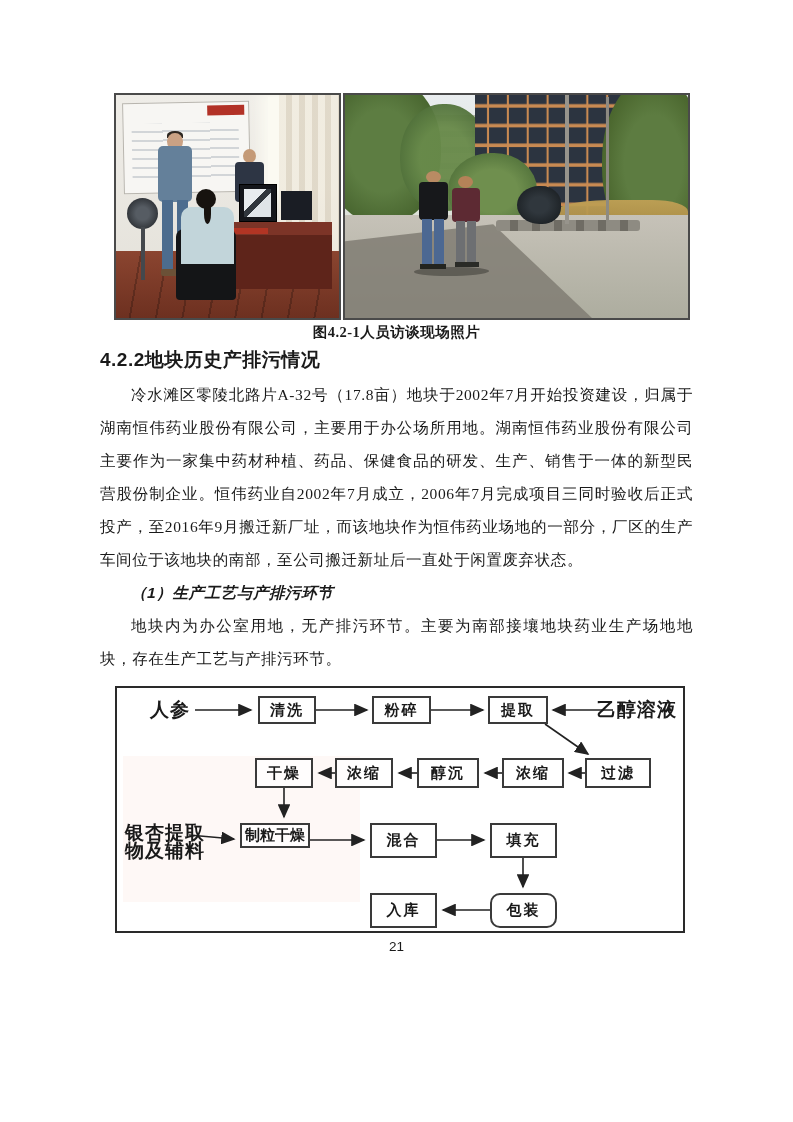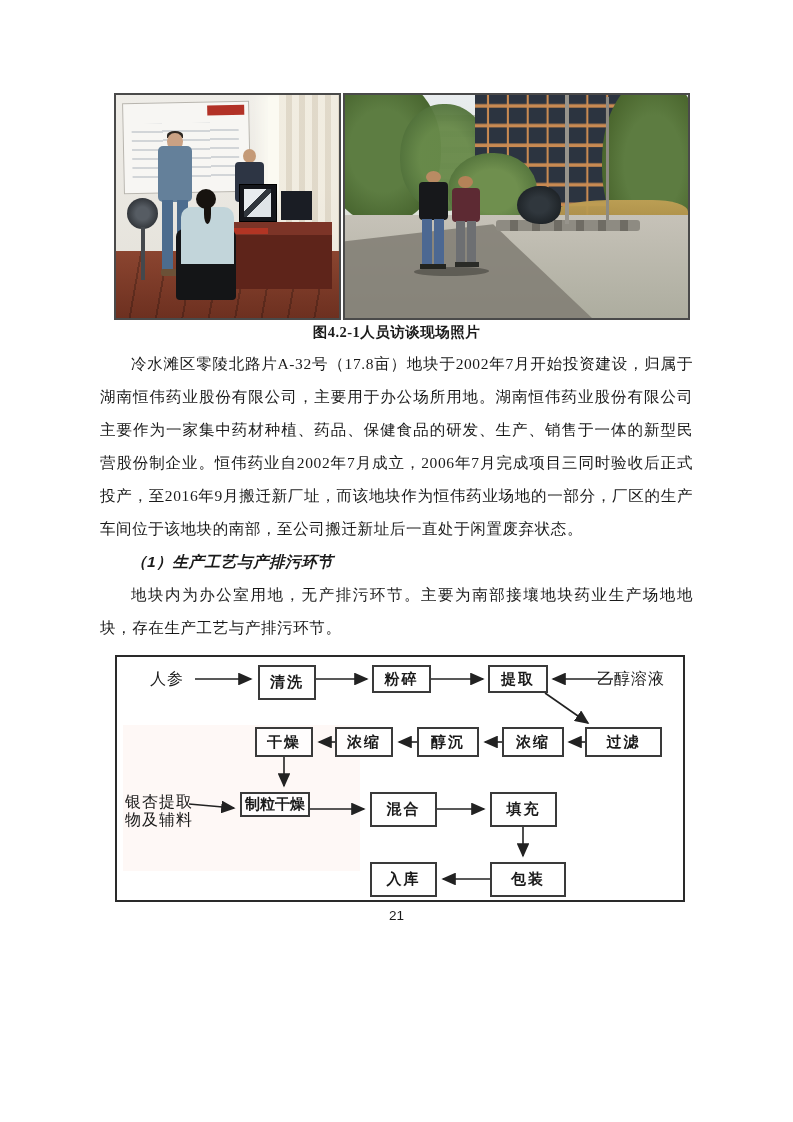--- a/index.html
+++ b/index.html
@@ -106,21 +106,21 @@
   .subheading { font-size:15.5px; line-height:33px; font-weight:bold; text-indent:2em; letter-spacing:.6px;
     font-family:"Liberation Sans","DejaVu Sans",sans-serif;font-style:italic; }
 
   
   .fc { position:relative; margin:11px 0 0 15px; width:570px; height:247px; border:2px solid #2a2a2a; background:#fff; }
   .fc-tint { position:absolute; left:1%; top:28%; width:42%; height:60%; background:#fdf1ee; opacity:.5; }
   .fc svg { position:absolute; inset:0; }
   .fc-box { position:absolute; border:2px solid #3a3a3a; background:rgba(255,255,255,.75);
     display:flex; align-items:center; justify-content:center;
     font-size:15px; font-weight:600; letter-spacing:2px; }
-  .fc-label { position:absolute; font-size:16px; font-weight:400; letter-spacing:1px; line-height:18px; }
+  .fc-label { position:absolute; font-size:19px; font-weight:700; letter-spacing:1px; line-height:18px; }
 
   .page-number { text-align:center; font-size:13.5px; margin-top:6px;
     font-family:"Liberation Sans","DejaVu Sans",sans-serif; }
 </style>
 </head>
 <body>
 
 <div class="page">
   <div class="content">
 
@@ -179,20 +179,21 @@
         <div class="abs mana-shoes"></div>
         <div class="abs manb-head"></div>
         <div class="abs manb-torso"></div>
         <div class="abs manb-legs"></div>
         <div class="abs manb-shoes"></div>
       </div>
     </div>
 
     <div class="caption">图4.2-1人员访谈现场照片</div>
 
+    <h2 class="heading">4.2.2地块历史产排污情况</h2>
 
     <p class="body-p first-p">冷水滩区零陵北路片A-32号（17.8亩）地块于2002年7月开始投资建设，归属于湖南恒伟药业股份有限公司，主要用于办公场所用地。湖南恒伟药业股份有限公司主要作为一家集中药材种植、药品、保健食品的研发、生产、销售于一体的新型民营股份制企业。恒伟药业自2002年7月成立，2006年7月完成项目三同时验收后正式投产，至2016年9月搬迁新厂址，而该地块作为恒伟药业场地的一部分，厂区的生产车间位于该地块的南部，至公司搬迁新址后一直处于闲置废弃状态。</p>
 
     <p class="subheading">（1）生产工艺与产排污环节</p>
 
     <p class="body-p">地块内为办公室用地，无产排污环节。主要为南部接壤地块药业生产场地地块，存在生产工艺与产排污环节。</p>
 
 
     <div class="fc">
       <div class="fc-tint"></div>
@@ -221,31 +222,31 @@
         </g>
       </svg>
 
       <div class="fc-label" style="left:33px; top:13px;">人参</div>
       <div class="fc-label" style="left:480px; top:13px;text-align:right;">乙醇溶液</div>
       <div class="fc-label" style="left:8px; top:136px;">
         <span style="display:block">银杏提取</span>
         <span style="display:block">物及辅料</span>
       </div>
 
-      <div class="fc-box" style="left:141px; top:8px;  width:58px; height:35px;font-family:Liberation Mono, monospace;">清洗</div>
+      <div class="fc-box" style="left:141px; top:8px;  width:58px; height:28px;font-family:Liberation Mono, monospace;">清洗</div>
       <div class="fc-box" style="left:255px; top:8px;  width:59px; height:28px;">粉碎</div>
       <div class="fc-box" style="left:371px; top:8px;  width:60px; height:28px;">提取</div>
       <div class="fc-box" style="left:138px; top:70px; width:58px; height:30px;">干燥</div>
       <div class="fc-box" style="left:218px; top:70px; width:58px; height:30px;">浓缩</div>
       <div class="fc-box" style="left:300px; top:70px; width:62px; height:30px;">醇沉</div>
       <div class="fc-box" style="left:385px; top:70px; width:62px; height:30px;">浓缩</div>
-      <div class="fc-box" style="left:468px; top:70px; width:77px; height:30px;font-family:Liberation Serif, serif;">过滤</div>
+      <div class="fc-box" style="left:468px; top:70px; width:66px; height:30px;font-family:Liberation Serif, serif;">过滤</div>
       <div class="fc-box" style="left:123px; top:135px; width:70px; height:25px; letter-spacing:0;">制粒干燥</div>
       <div class="fc-box" style="left:253px; top:135px; width:67px; height:35px;">混合</div>
       <div class="fc-box" style="left:373px; top:135px; width:67px; height:35px;">填充</div>
       <div class="fc-box" style="left:253px; top:205px; width:67px; height:35px;">入库</div>
-      <div class="fc-box" style="left:373px; top:205px; width:76px; height:35px;">包装</div>
+      <div class="fc-box" style="left:373px; top:205px; width:67px; height:35px;border-radius:10px;">包装</div>
     </div>
 
     <div class="page-number">21</div>
 
   </div>
 </div>
 
 </body></html>

